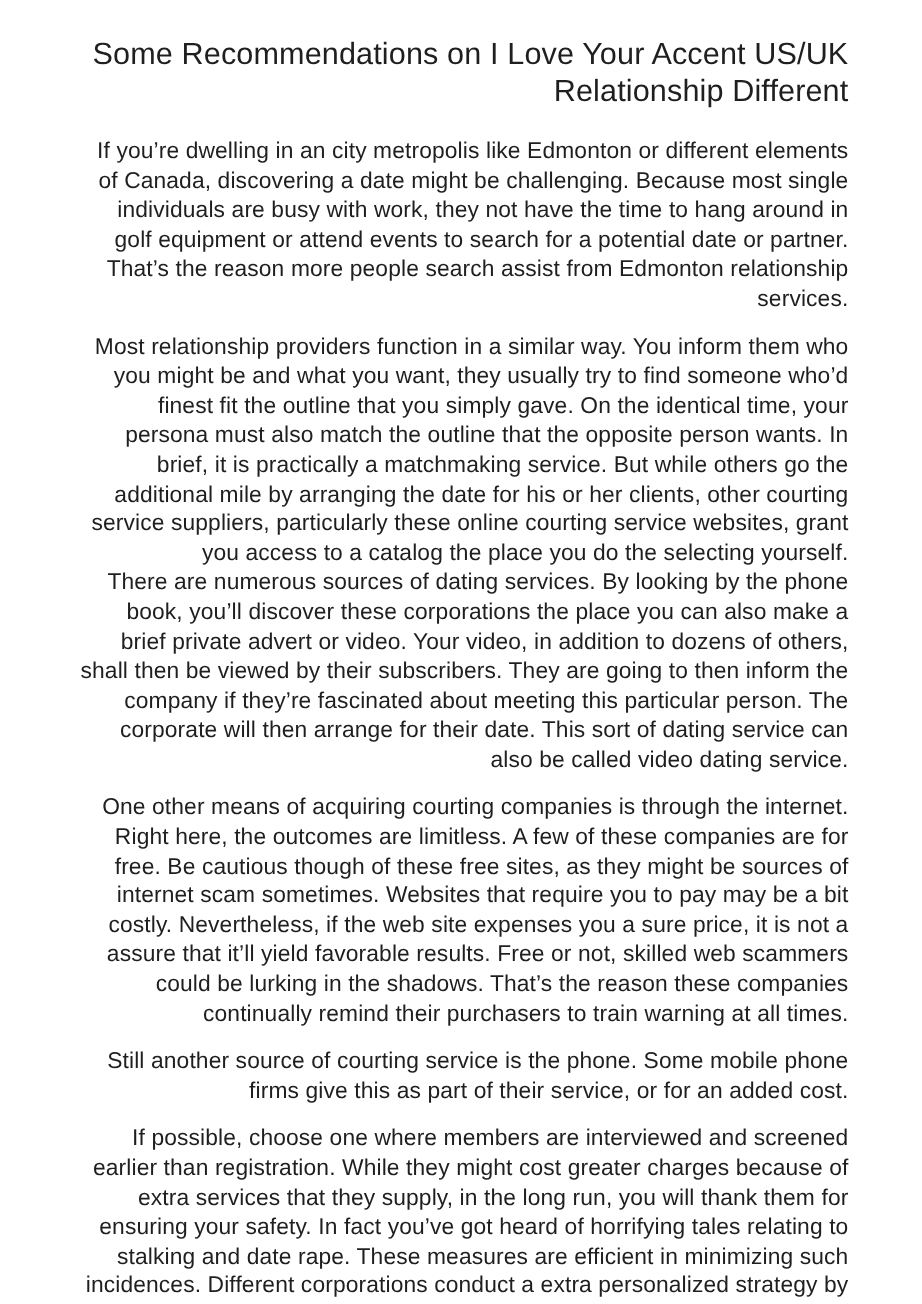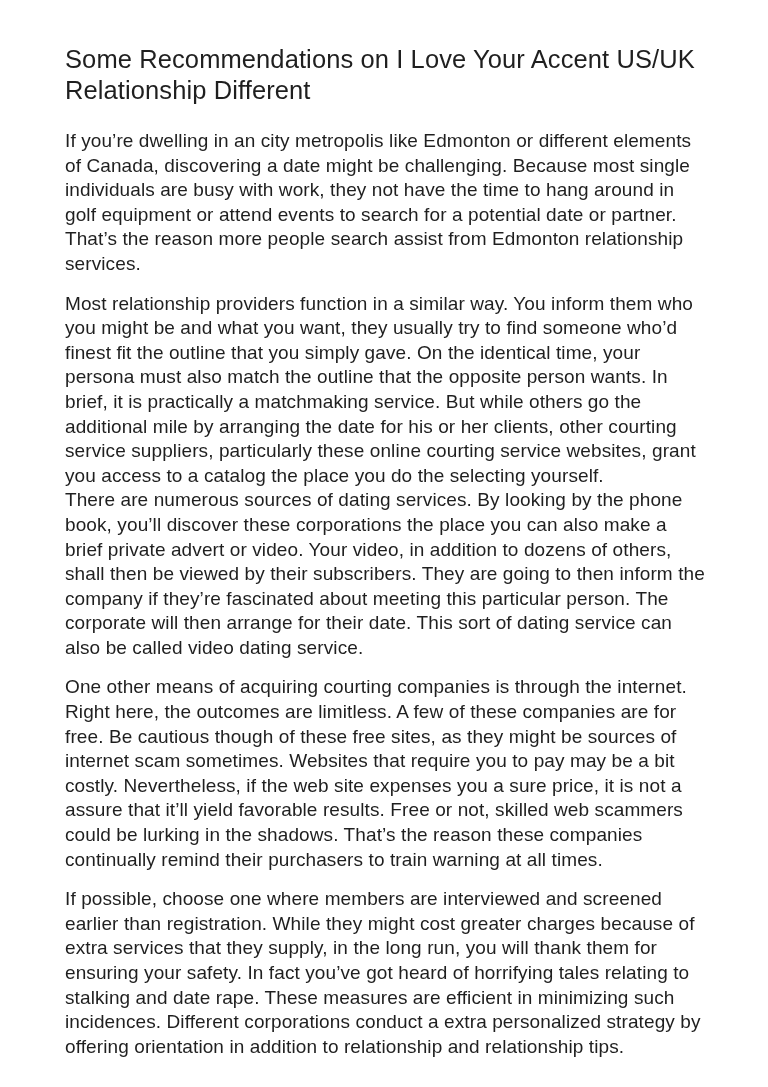--- a/index.html
+++ b/index.html
@@ -7,23 +7,24 @@
     padding: 0;
     background: #ffffff;
   }
   .page {
     position: relative;
     width: 768px;
     height: 1087px;
     box-sizing: border-box;
     background: var(--page-bg, #ffffff);
     color: var(--text-color, #1f1f1f);
-    padding: 44px 61px 0 65px;
+    padding: 30px 61px 0 65px;
     overflow: hidden;
     font-family: "Liberation Sans", sans-serif;
+    text-align: right;
   }
   .title {
     margin: 0 0 23px 0;
     font-size: 25.5px;
     line-height: 31px;
     font-weight: 400;
     letter-spacing: 0.1px;
   }
   .title .title-line {
     display: block;
@@ -58,18 +59,19 @@
         <p class="para">If you’re dwelling in an city metropolis like Edmonton or different elements of Canada, discovering a date might be challenging. Because most single individuals are busy with work, they not have the time to hang around in golf equipment or attend events to search for a potential date or partner. That’s the reason more people search assist from Edmonton relationship services.</p>
       </div>
       <div class="block">
         <p class="para">Most relationship providers function in a similar way. You inform them who you might be and what you want, they usually try to find someone who’d finest fit the outline that you simply gave. On the identical time, your persona must also match the outline that the opposite person wants. In brief, it is practically a matchmaking service. But while others go the additional mile by arranging the date for his or her clients, other courting service suppliers, particularly these online courting service websites, grant you access to a catalog the place you do the selecting yourself.</p>
         <p class="para">There are numerous sources of dating services. By looking by the phone book, you’ll discover these corporations the place you can also make a brief private advert or video. Your video, in addition to dozens of others, shall then be viewed by their subscribers. They are going to then inform the company if they’re fascinated about meeting this particular person. The corporate will then arrange for their date. This sort of dating service can also be called video dating service.</p>
       </div>
       <div class="block">
         <p class="para">One other means of acquiring courting companies is through the internet. Right here, the outcomes are limitless. A few of these companies are for free. Be cautious though of these free sites, as they might be sources of internet scam sometimes. Websites that require you to pay may be a bit costly. Nevertheless, if the web site expenses you a sure price, it is not a assure that it’ll yield favorable results. Free or not, skilled web scammers could be lurking in the shadows. That’s the reason these companies continually remind their purchasers to train warning at all times.</p>
       </div>
       <div class="block">
+        <p class="para">Still another source of courting service is the phone. Some mobile phone firms give this as part of their service, or for an added cost.</p>
       </div>
       <div class="block">
         <p class="para">If possible, choose one where members are interviewed and screened earlier than registration. While they might cost greater charges because of extra services that they supply, in the long run, you will thank them for ensuring your safety. In fact you’ve got heard of horrifying tales relating to stalking and date rape. These measures are efficient in minimizing such incidences. Different corporations conduct a extra personalized strategy by offering orientation in addition to relationship and relationship tips.</p>
       </div>
     </div>
 </div>
 
 </body></html>

